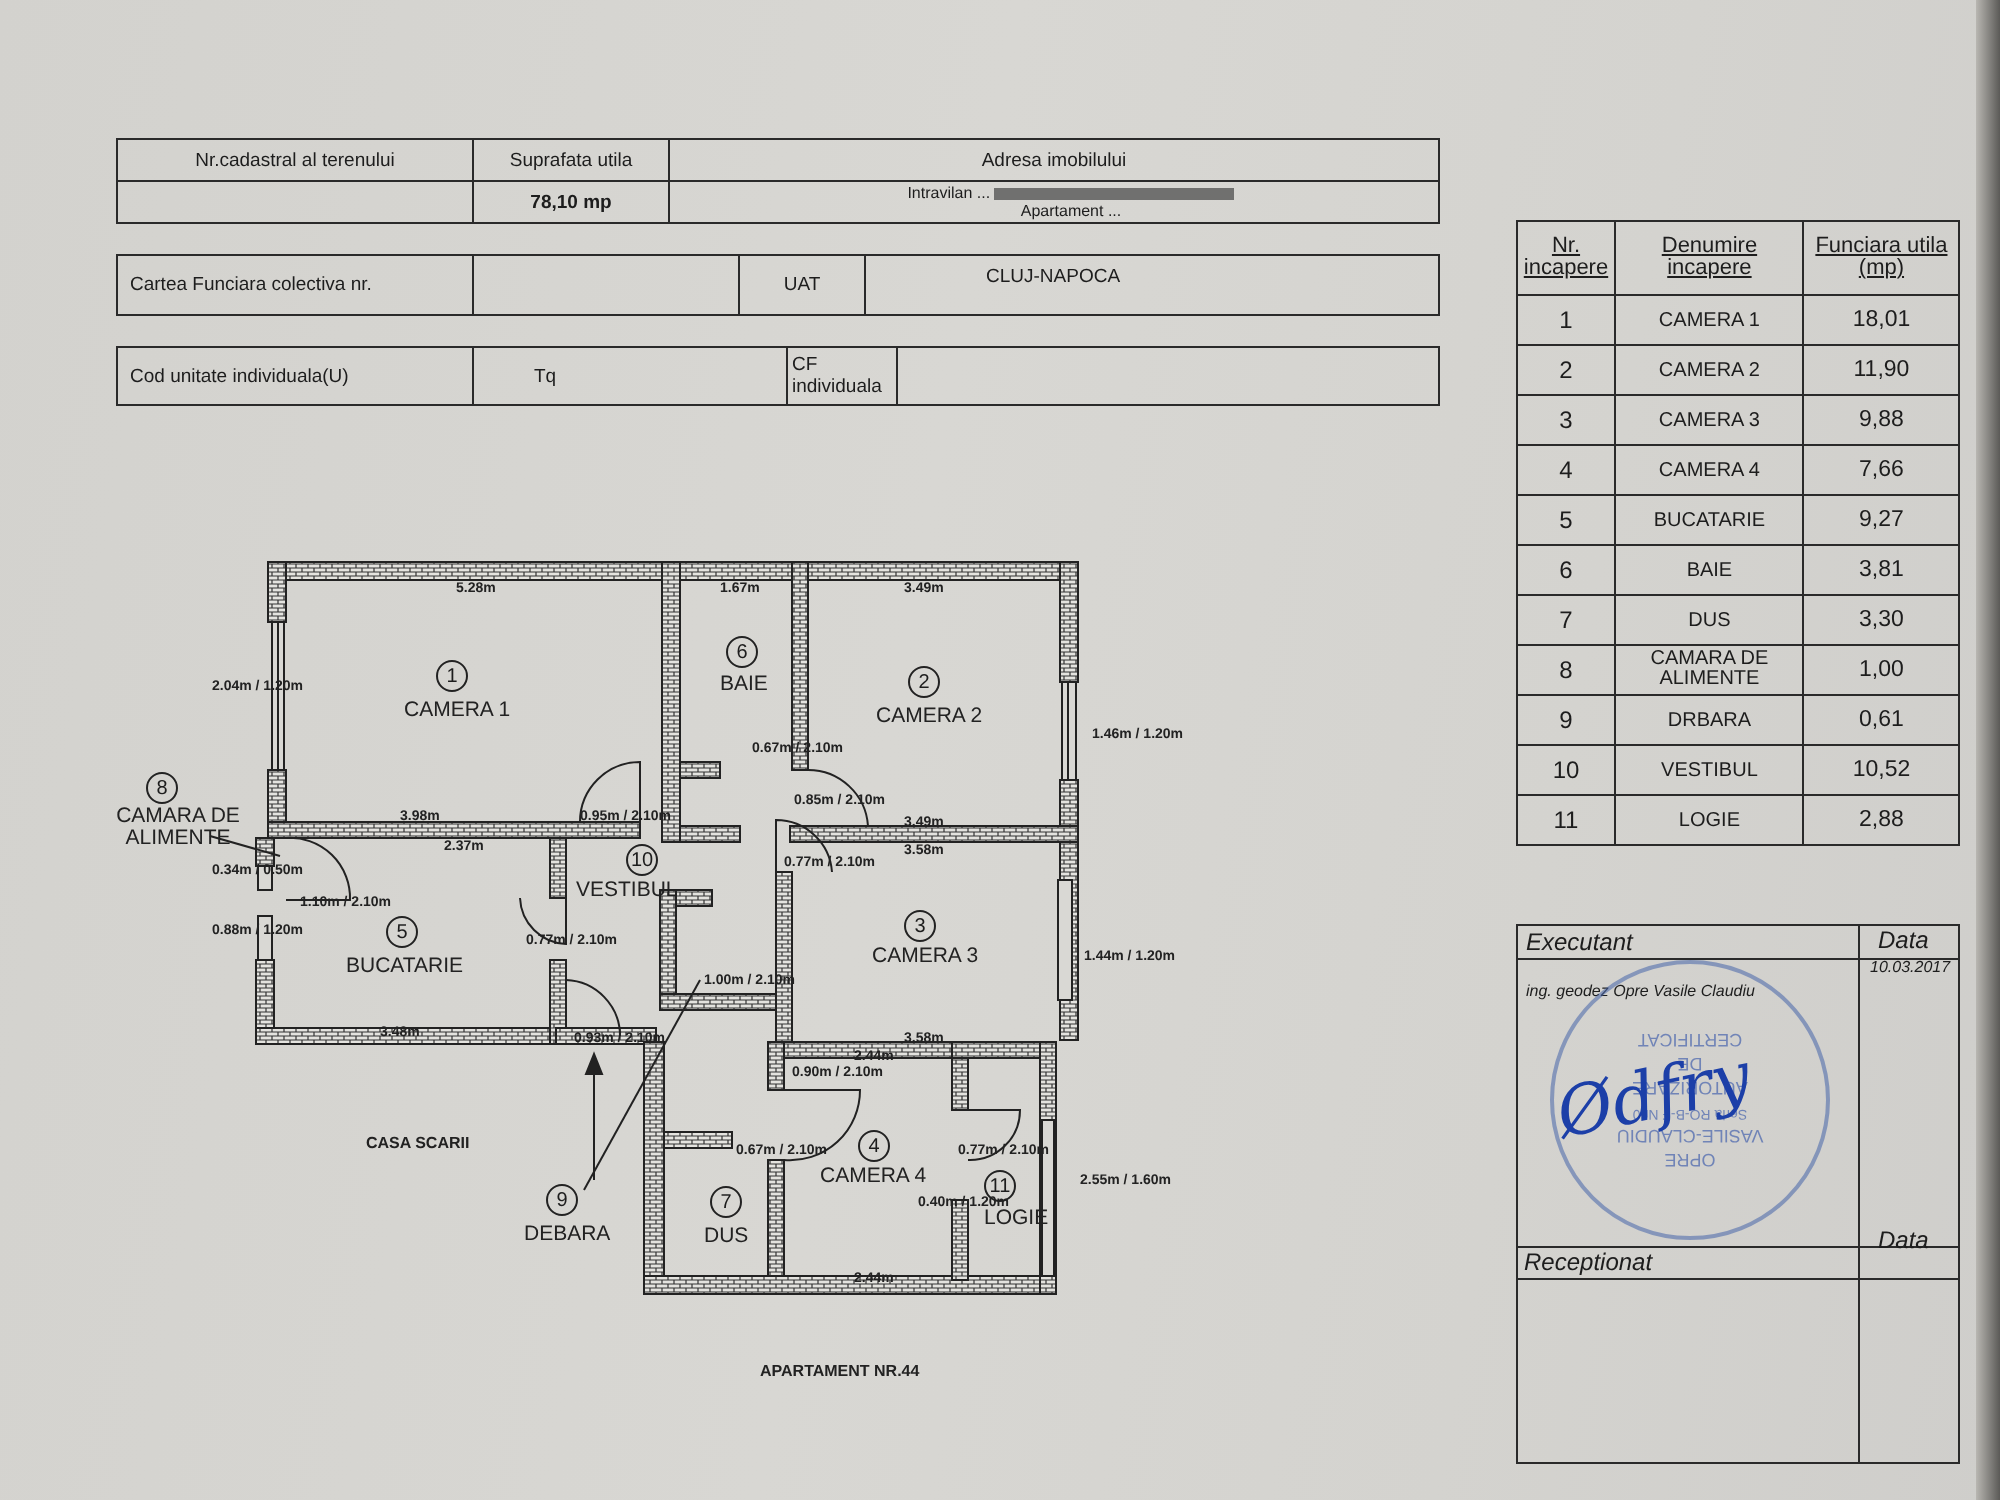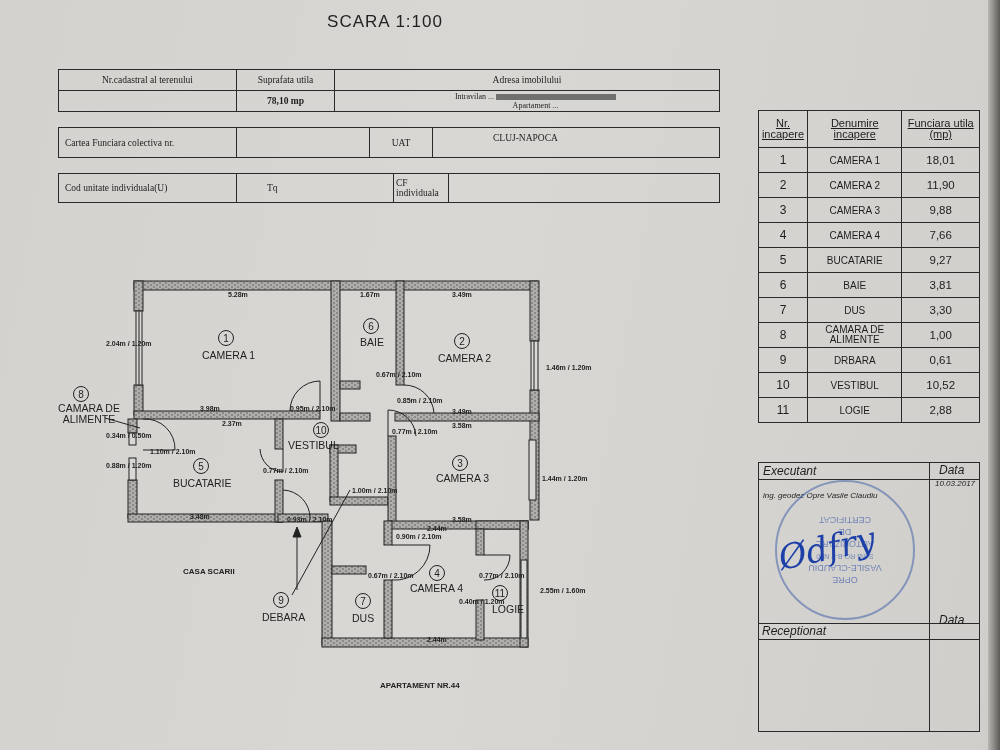--- a/index.html
+++ b/index.html
@@ -15,21 +15,21 @@
     }
     .paper-edge-right {
       position:absolute; right:0; top:0; width:12px; height:750px;
       background:linear-gradient(90deg,#b9b7b2,#5b5a57);
     }
     .title {
       position:absolute; left:300px; top:12px; width:170px; text-align:center;
       font-size:17px; letter-spacing:1px; line-height:19px; color:#222;
     }
     table.form { position:absolute; border-collapse:collapse; font-size:9.5px; }
-    table.form td { border:1.3px solid #2a2a2a; padding:0 6px; height:20px;font-family:Liberation Serif, serif; }
+    table.form td { border:1.3px solid #2a2a2a; padding:0 6px; height:20px; }
     .c { text-align:center; }
     .b { font-weight:bold; }
     .redact { display:inline-block; height:6px; background:#444; vertical-align:middle; opacity:.7; }
 
     table.rooms {
       position:absolute; left:758px; top:110px; width:222px;
       border-collapse:collapse; font-size:10px;
     }
     table.rooms td { border:1.3px solid #2a2a2a; text-align:center; height:24px; padding:0 2px; }
     table.rooms .hdr td { height:36px; font-size:11px; line-height:11px;margin-top:46px; }
@@ -65,21 +65,20 @@
       font-size:10px; text-align:center; line-height:16px; box-sizing:border-box;
     }
   </style>
 </head>
 <body>
 
 <div class="paper"></div>
 <div class="paper-edge-right"></div>
 
 <div class="title">
-  <div>SCARA 1:100</div>
 </div>
 
 <table class="form" style="left:58px; top:69px; width:662px;">
   <tbody>
       <tr>
     <td class="c" style="width:165px">Nr.cadastral al terenului</td>
     <td class="c" style="width:85px">Suprafata utila</td>
     <td class="c">Adresa imobilului</td>
   </tr>
   <tr>

